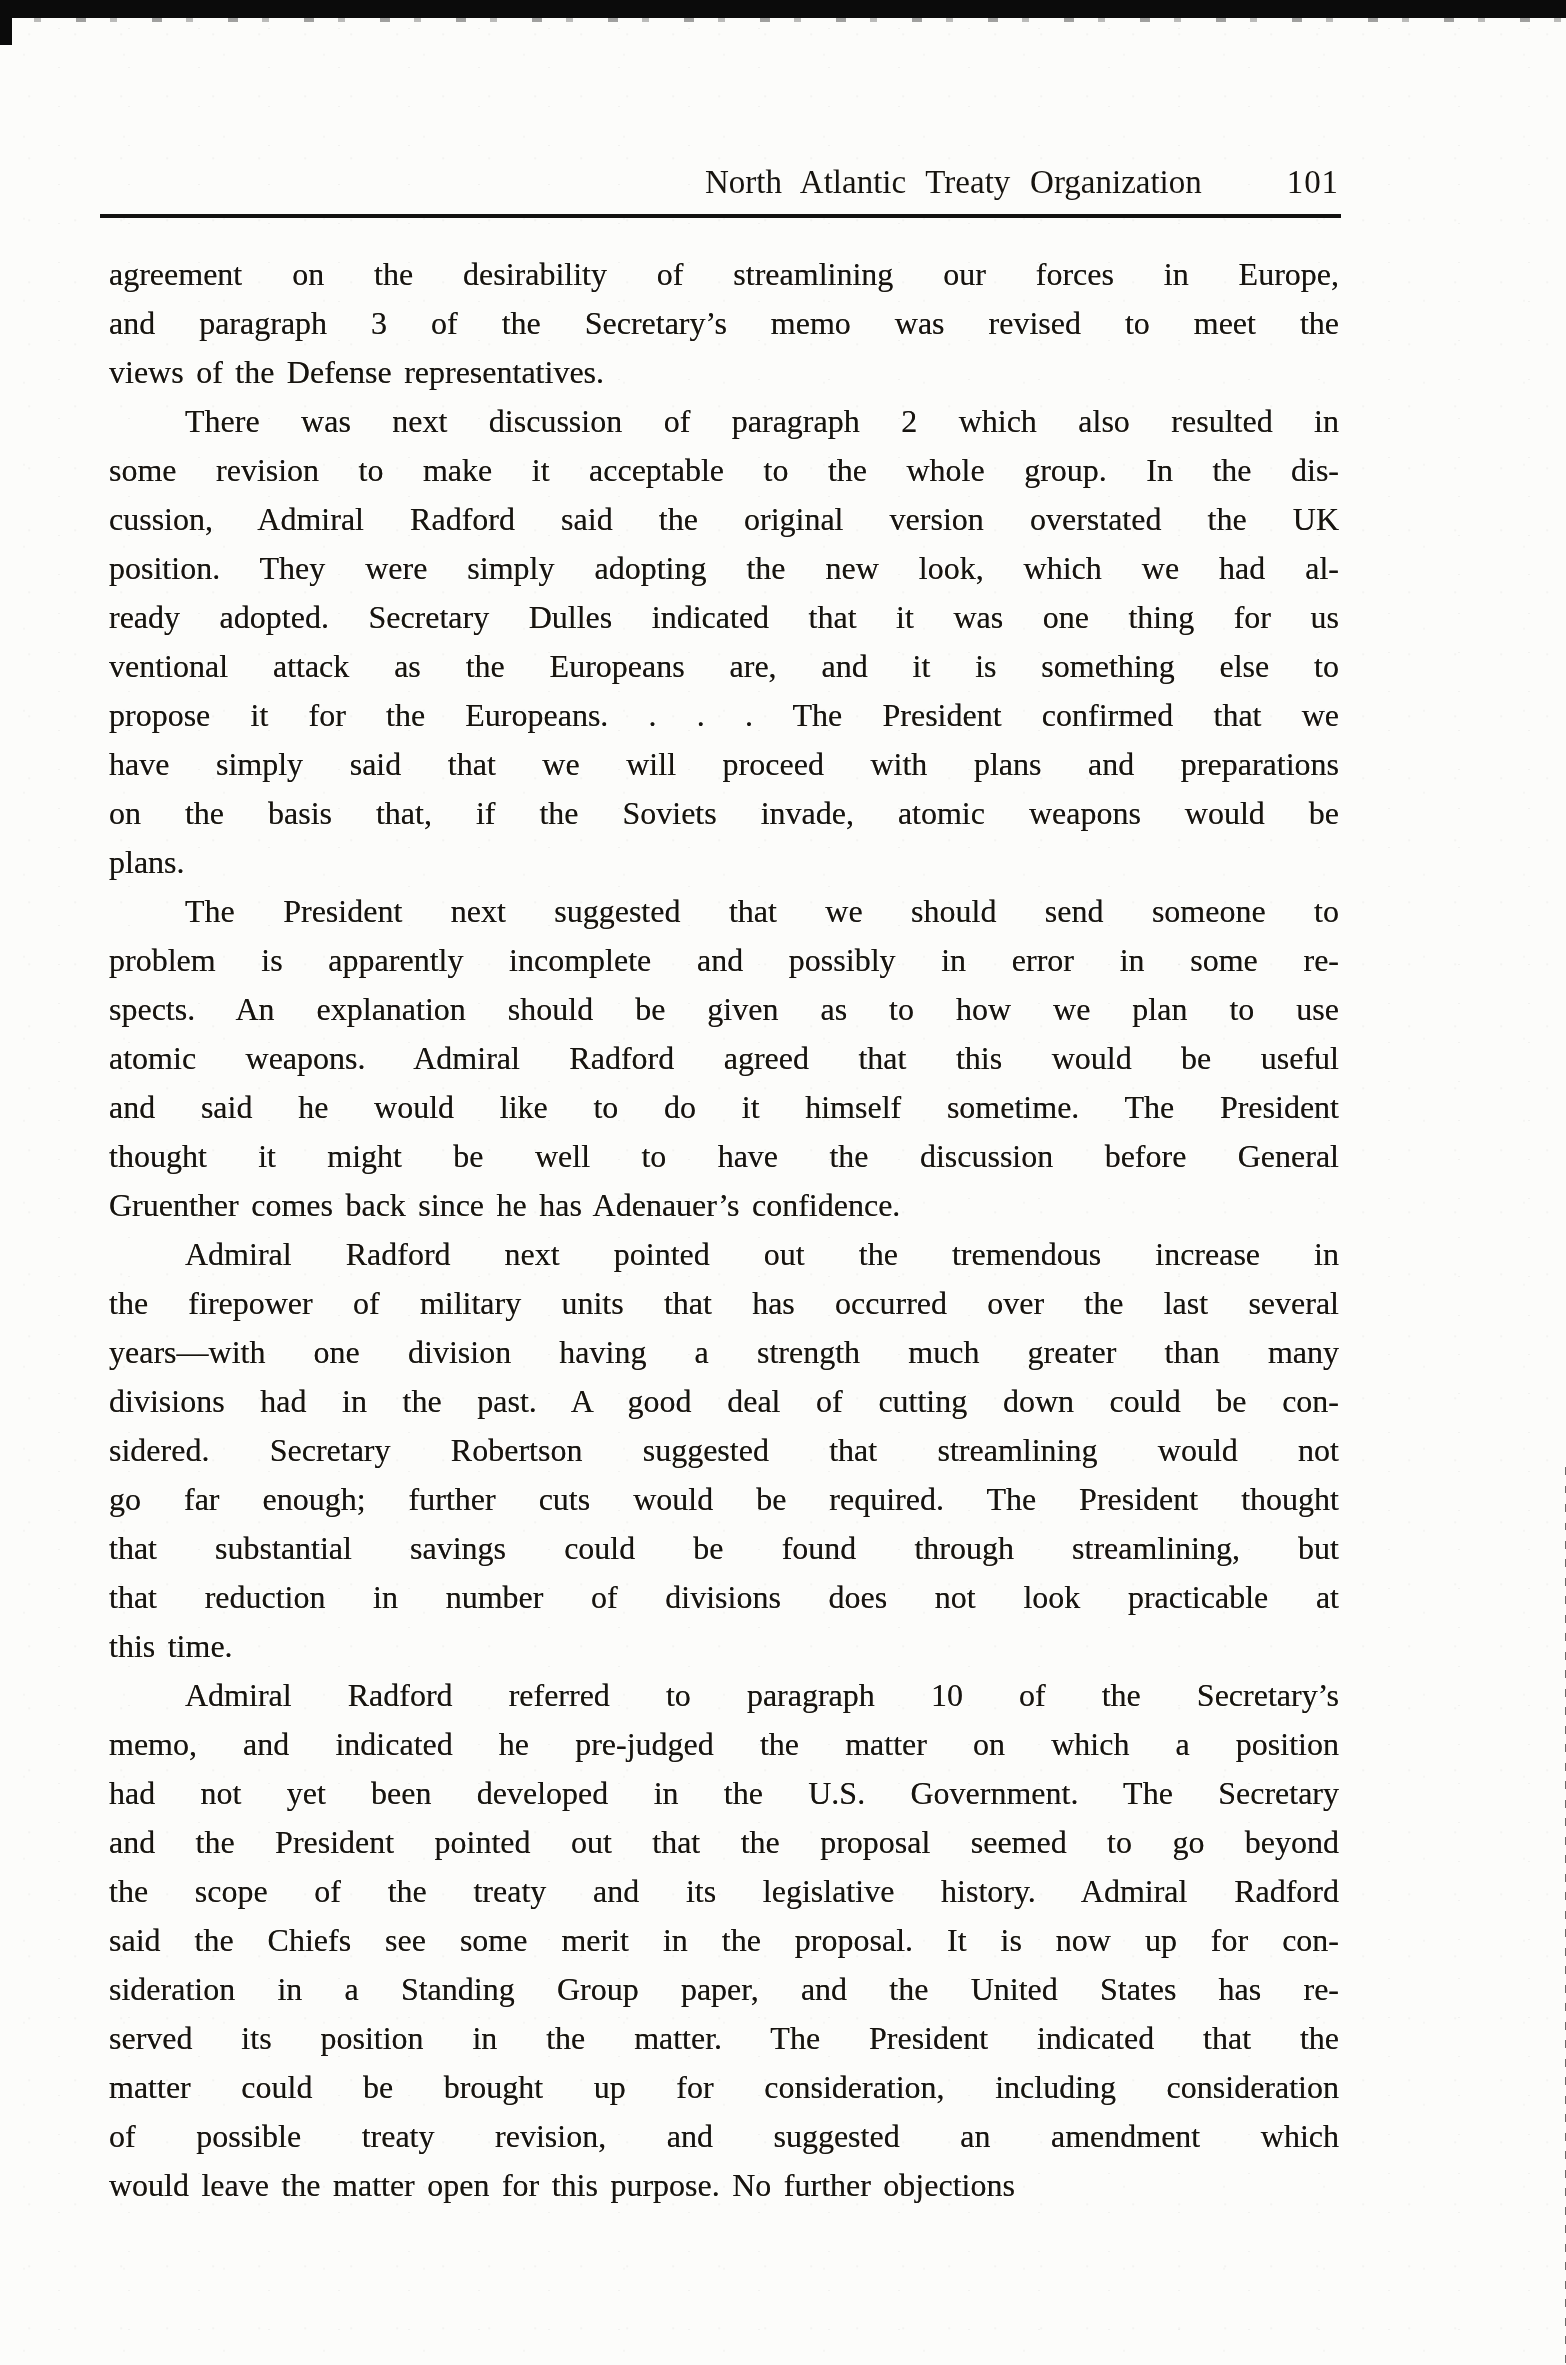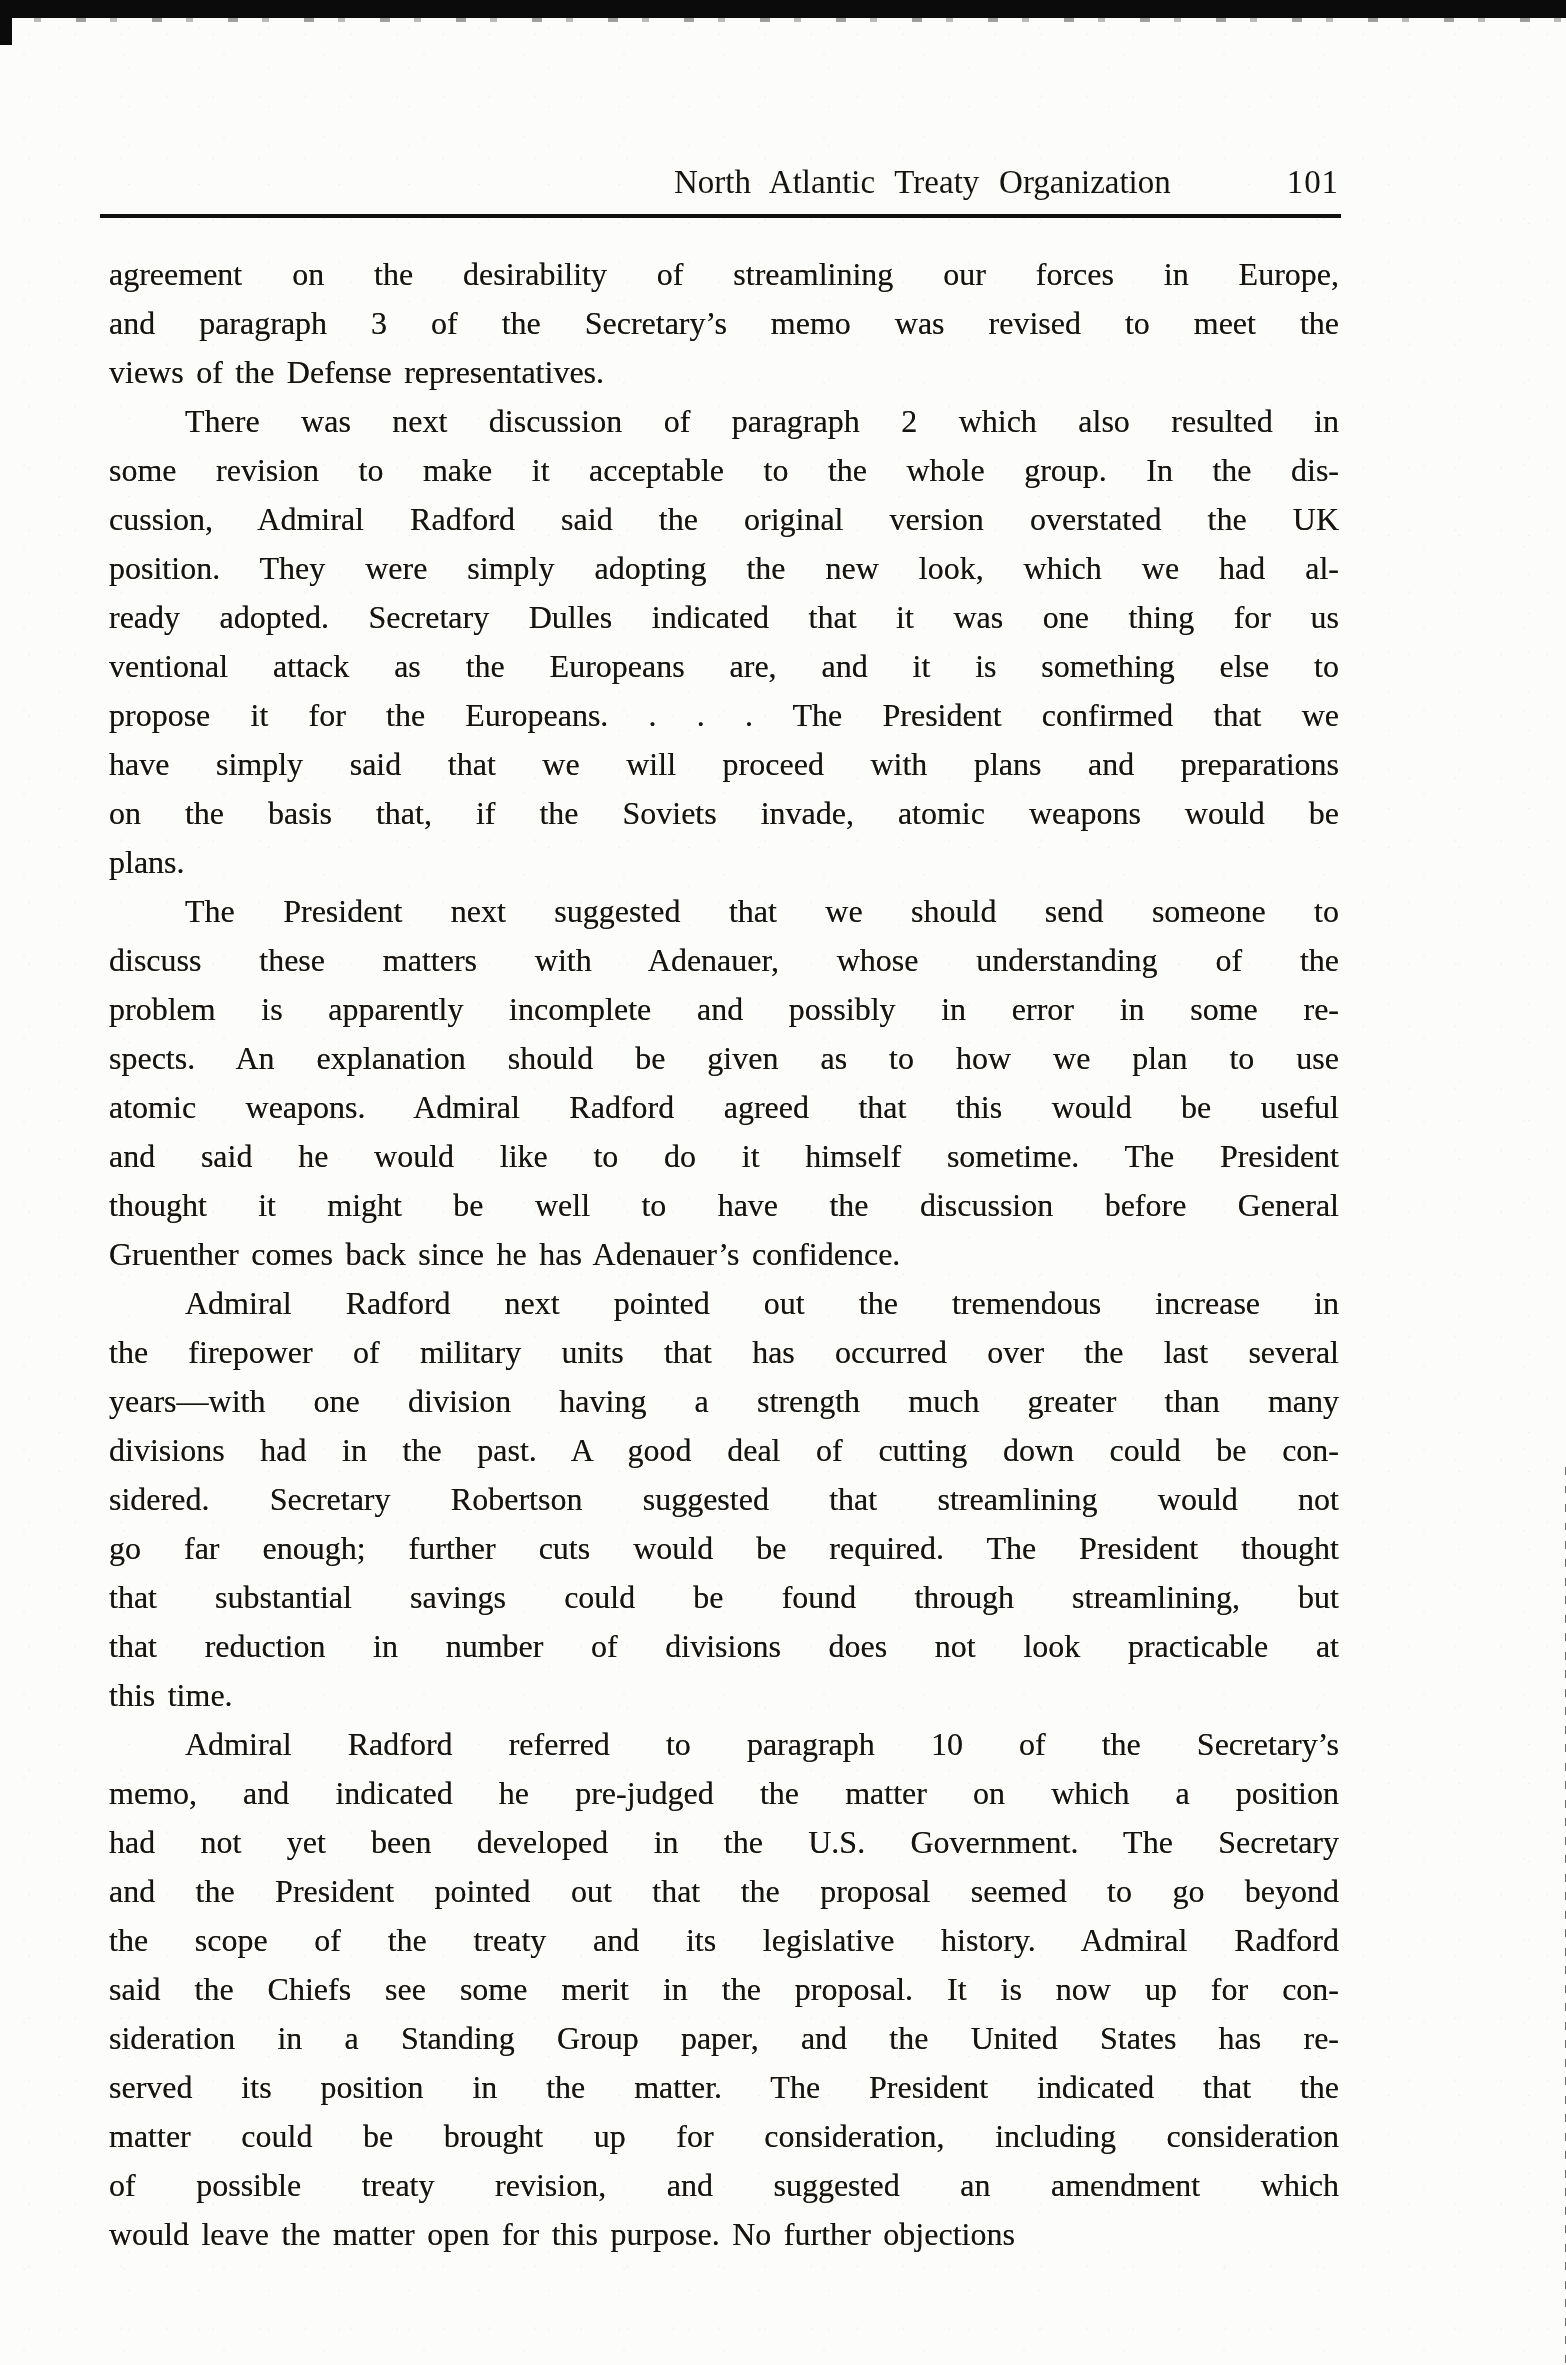--- a/index.html
+++ b/index.html
@@ -63,21 +63,21 @@
     display: flex;
     align-items: baseline;
     font-size: 33px;
     line-height: 47px;
     word-spacing: 0.35em;
     white-space: nowrap;
     gap: 28px;
   }
   .header-title { margin-left: auto; }
   .header-num {
-    margin-left: 88px;
+    margin-left: 57px;
     word-spacing: normal;
     letter-spacing: 0.9px;
   }
   .rule {
     position: absolute;
     top: 214px; left: 100px;
     width: 1241px; height: 4.3px;
     background: #121110;
   }
 
@@ -123,21 +123,20 @@
       <div class="line">some revision to make it acceptable to the whole group. In the dis-</div>
       <div class="line">cussion, Admiral Radford said the original version overstated the UK</div>
       <div class="line">position. They were simply adopting the new look, which we had al-</div>
       <div class="line">ready adopted. Secretary Dulles indicated that it was one thing for us</div>
       <div class="line">ventional attack as the Europeans are, and it is something else to</div>
       <div class="line">propose it for the Europeans. . . . The President confirmed that we</div>
       <div class="line">have simply said that we will proceed with plans and preparations</div>
       <div class="line">on the basis that, if the Soviets invade, atomic weapons would be</div>
       <div class="line last">plans.</div>
       <div class="line indent">The President next suggested that we should send someone to</div>
-      <div class="line">discuss these matters with Adenauer, whose understanding of the</div>
       <div class="line">problem is apparently incomplete and possibly in error in some re-</div>
       <div class="line">spects. An explanation should be given as to how we plan to use</div>
       <div class="line">atomic weapons. Admiral Radford agreed that this would be useful</div>
       <div class="line">and said he would like to do it himself sometime. The President</div>
       <div class="line">thought it might be well to have the discussion before General</div>
       <div class="line last">Gruenther comes back since he has Adenauer’s confidence.</div>
       <div class="line indent">Admiral Radford next pointed out the tremendous increase in</div>
       <div class="line">the firepower of military units that has occurred over the last several</div>
       <div class="line">years—with one division having a strength much greater than many</div>
       <div class="line">divisions had in the past. A good deal of cutting down could be con-</div>

